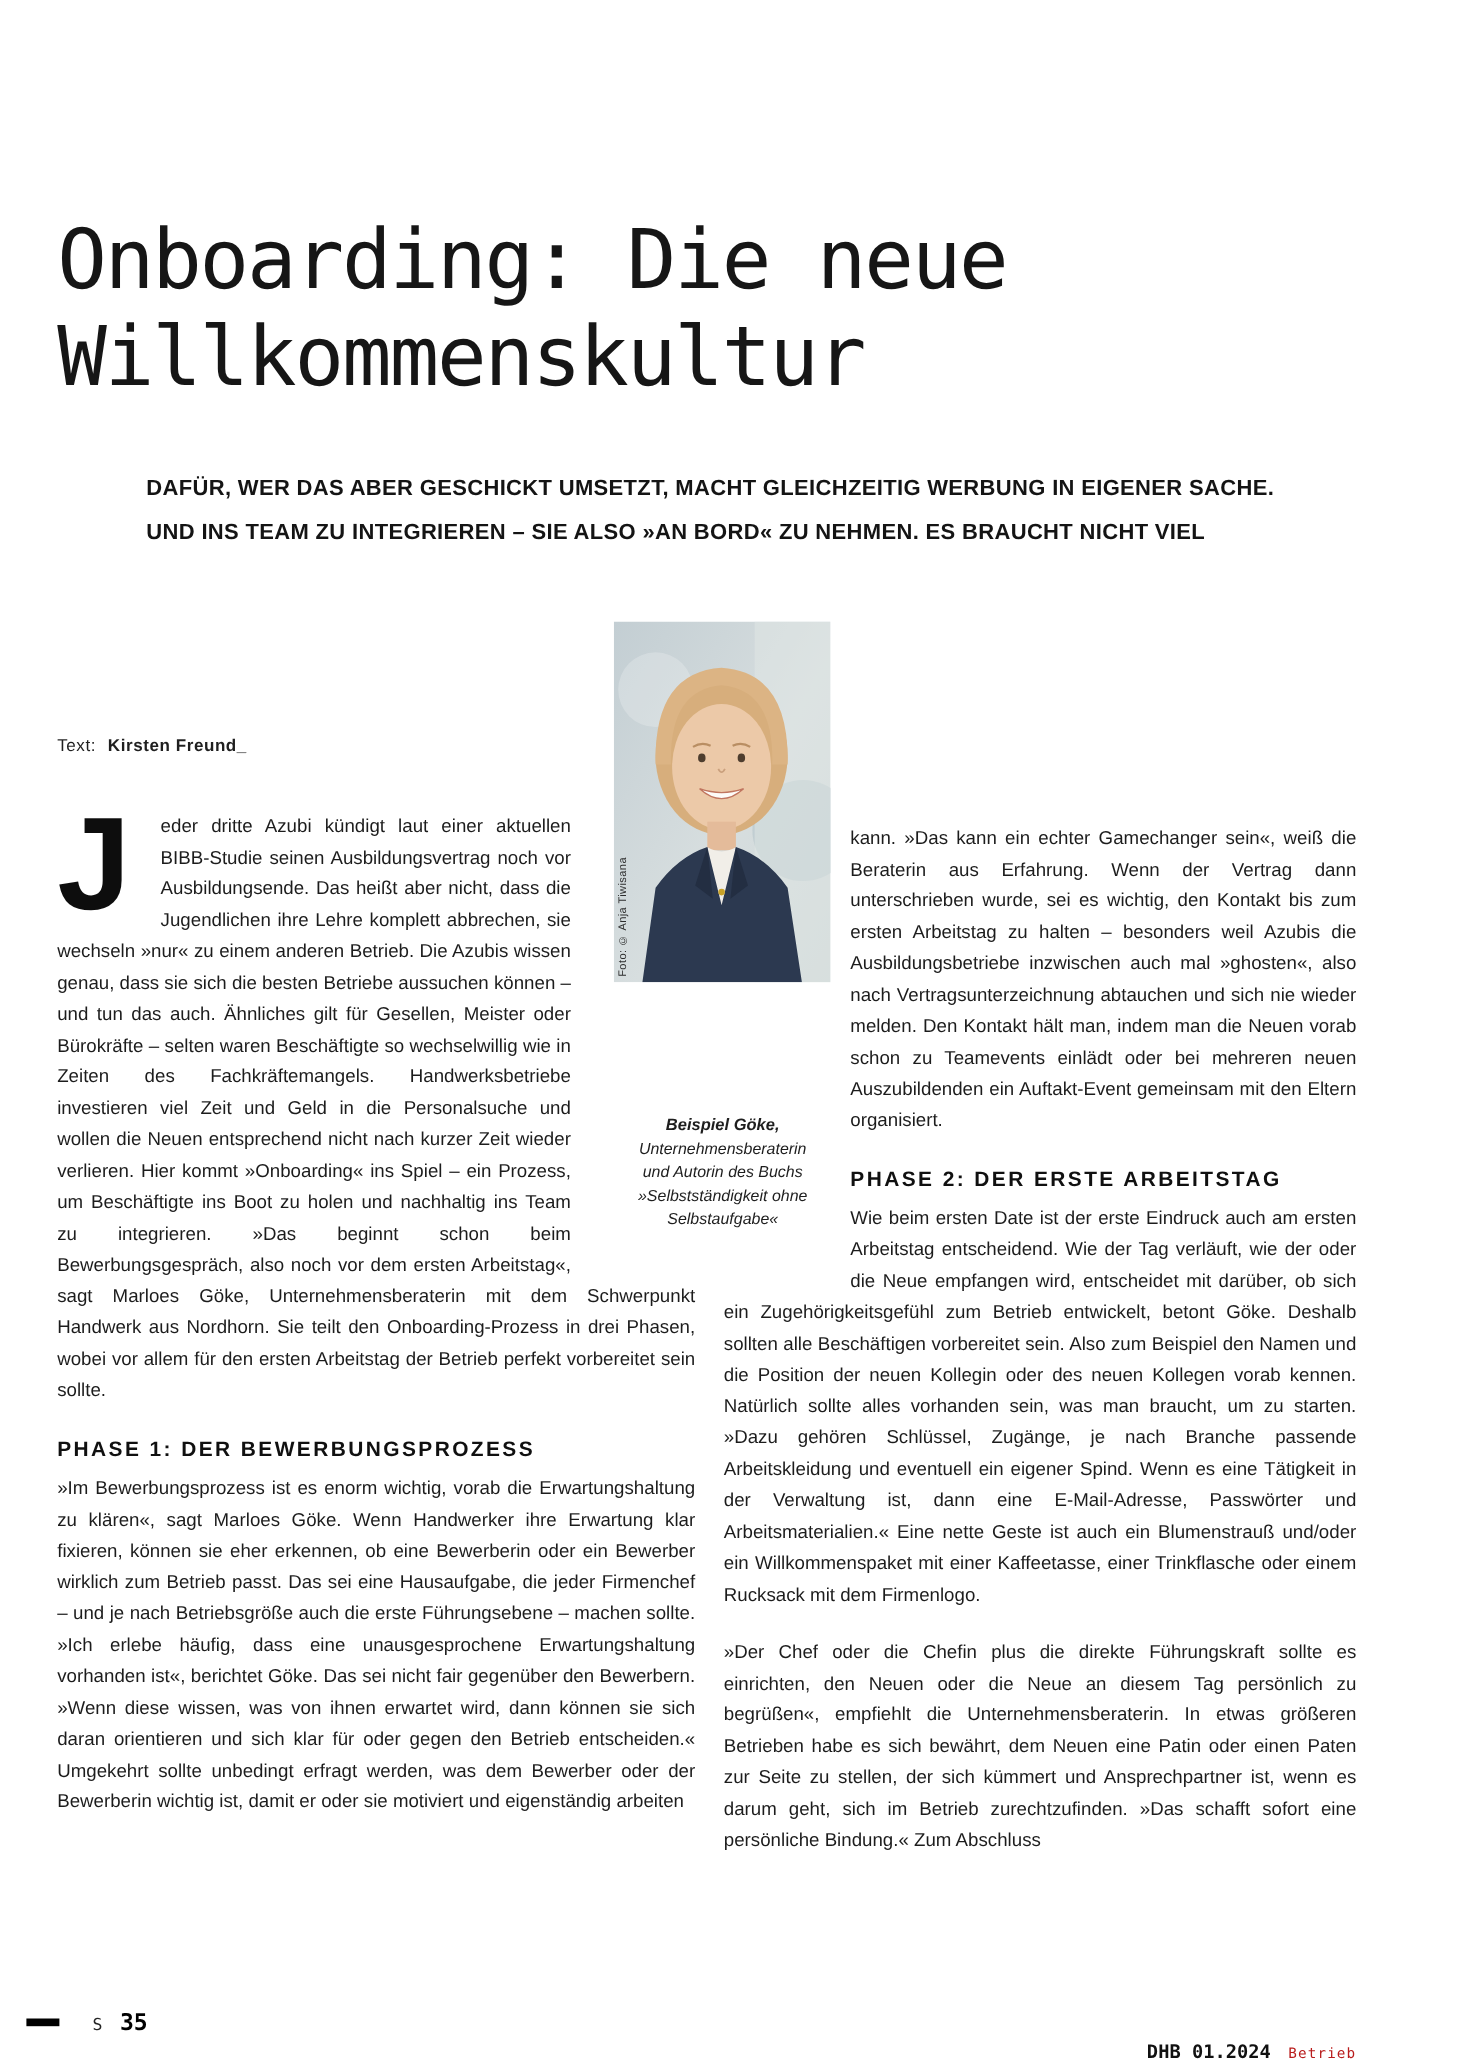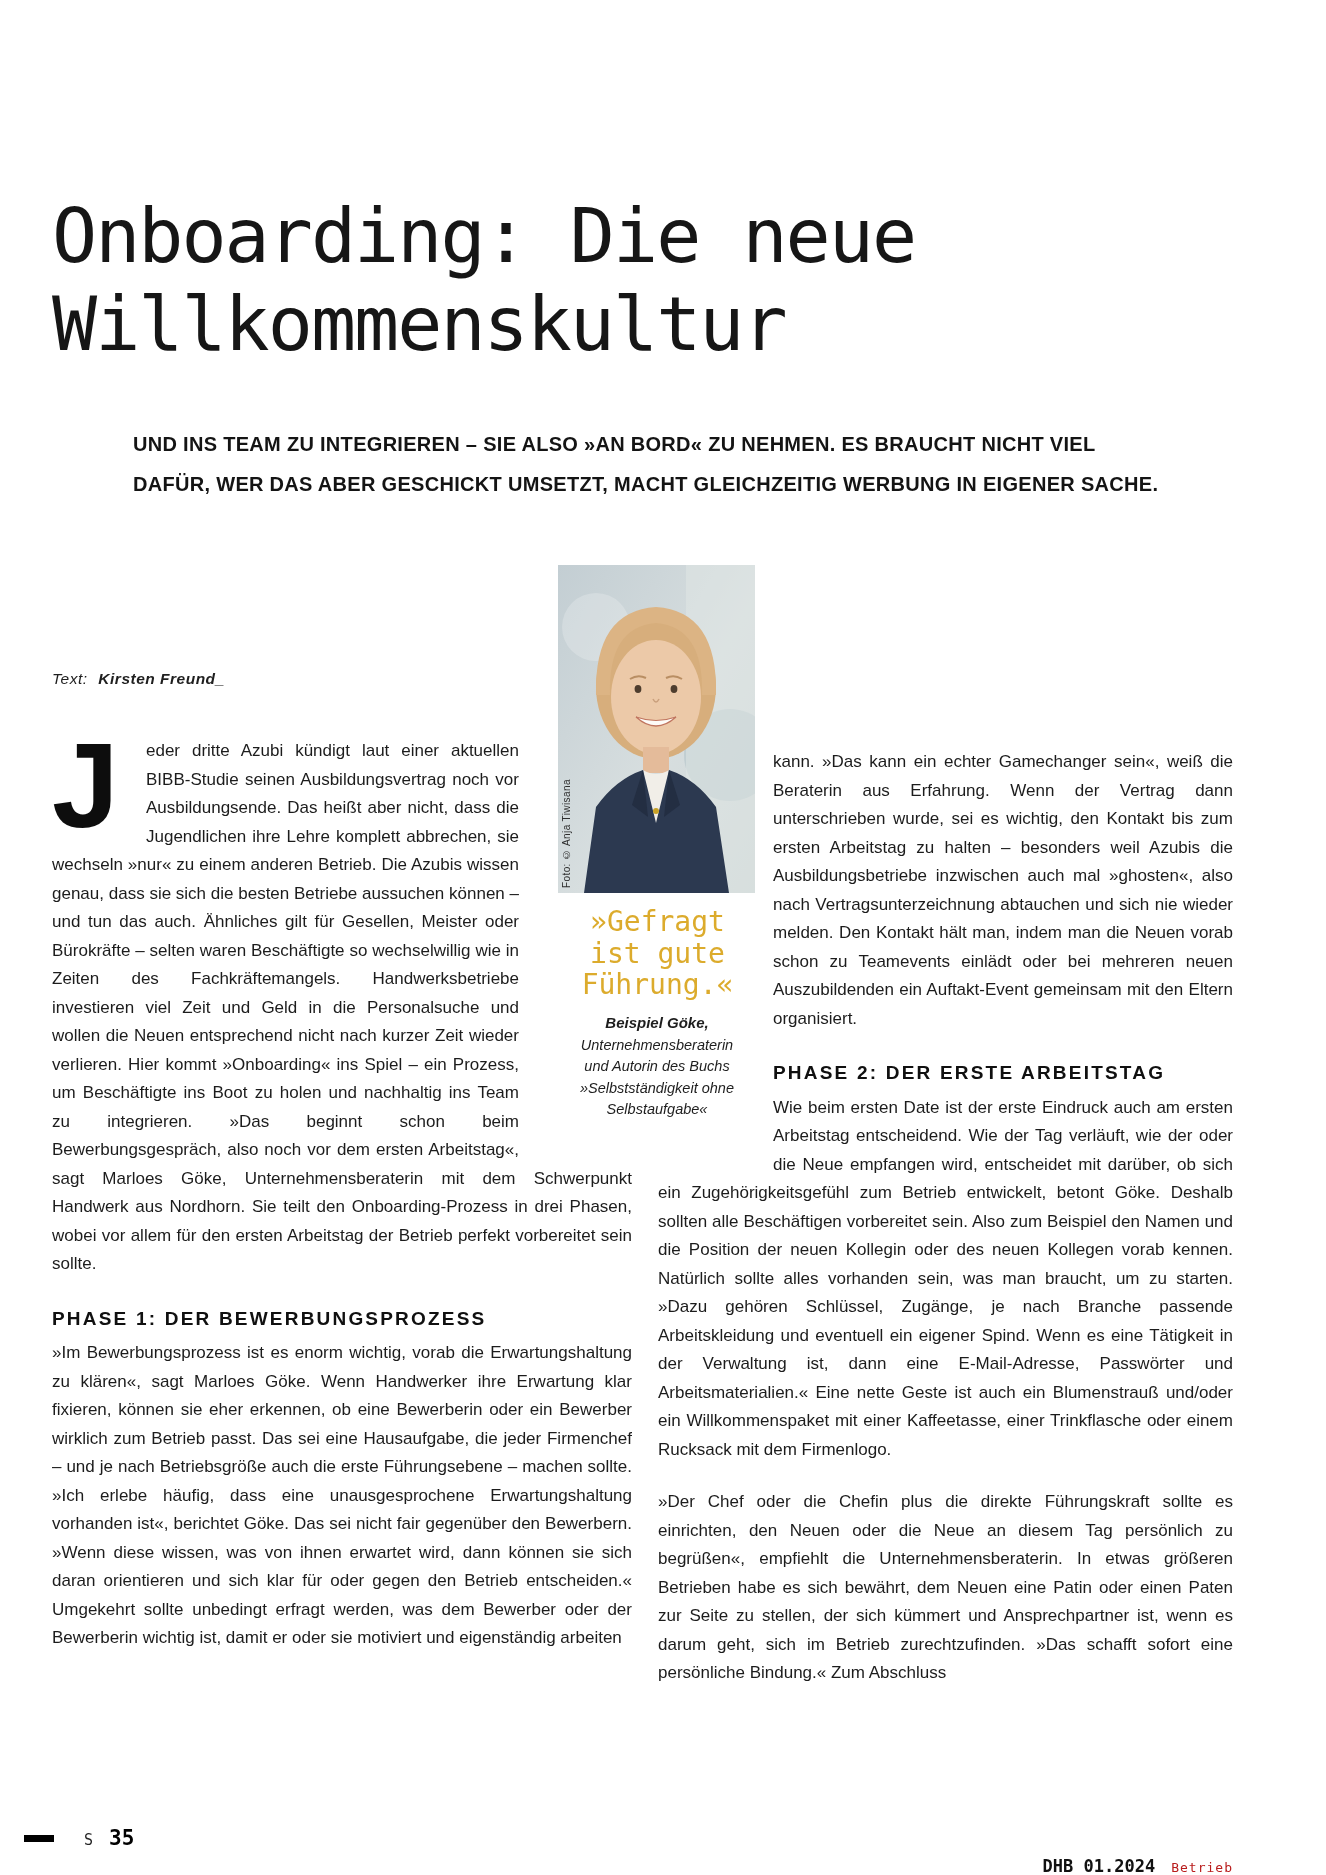--- a/index.html
+++ b/index.html
@@ -6,21 +6,21 @@
   body{width:1326px;height:1875px;font-family:"Liberation Sans",sans-serif;color:#1b1b1b;}
   .page{position:relative;width:1326px;height:1875px;background:#ffffff;overflow:hidden;}
 
   .title{position:absolute;left:52px;top:192px;font-family:"DejaVu Sans Mono",monospace;
          font-size:75px;line-height:88px;letter-spacing:-2px;color:#161616;white-space:nowrap;font-weight:500;}
 
   .standfirst{position:absolute;left:133px;top:424px;font-weight:bold;font-size:20px;
               line-height:40px;letter-spacing:0.3px;color:#141414;}
   .standfirst div{white-space:nowrap;}
 
-  .byline{position:absolute;left:52px;top:670px;font-style:italic;font-size:15.5px;color:#1f1f1f;letter-spacing:0.5px;}
+  .byline{position:absolute;left:52px;top:670px;font-size:15.5px;color:#1f1f1f;letter-spacing:0.5px;}
   .byline .author{font-weight:bold;margin-left:6px;}
 
   .col{position:absolute;font-size:17px;line-height:28.5px;text-align:justify;color:#1c1c1c;hyphens:auto;-webkit-hyphens:auto;}
   .col-left{left:52px;top:737px;width:580px;}
   .col-right{left:658px;top:748px;width:575px;}
   .cutout-r{float:right;width:113px;height:425px;}
   .cutout-l{float:left;width:115px;height:420px;}
   .dropcap{float:left;width:80px;height:86px;margin:0 14px 0 0;font-weight:bold;
            font-size:120px;line-height:96px;color:#0d0d0d;overflow:visible;}
   .sec-head{font-weight:bold;font-size:19px;letter-spacing:2.2px;margin:26px 0 6px 0;
@@ -55,22 +55,22 @@
 <body>
 
 <div class="page">
 
   <div class="title">
     <div>Onboarding: Die neue</div>
     <div>Willkommenskultur</div>
   </div>
 
   <div class="standfirst">
+    <div>DAFÜR, WER DAS ABER GESCHICKT UMSETZT, MACHT GLEICHZEITIG WERBUNG IN EIGENER SACHE.</div>
     <div>UND INS TEAM ZU INTEGRIEREN – SIE ALSO »AN BORD« ZU NEHMEN. ES BRAUCHT NICHT VIEL</div>
-    <div>DAFÜR, WER DAS ABER GESCHICKT UMSETZT, MACHT GLEICHZEITIG WERBUNG IN EIGENER SACHE.</div>
   </div>
 
   <div class="byline">
     <span>Text:</span>
     <span class="author">Kirsten Freund_</span>
   </div>
 
   <div class="photo">
     <svg width="197" height="328" viewBox="0 0 197 328" xmlns="http://www.w3.org/2000/svg">
       <defs>
@@ -96,21 +96,20 @@
       <rect x="85" y="182" width="26" height="26" fill="#e4bb9a"></rect>
       <path d="M26,328 L38,242 Q58,214 85,205 L98,216 L111,205 Q138,214 158,242 L171,328 Z" fill="#2c3950"></path>
       <path d="M85,205 L98,258 L111,205 Q98,213 85,205 Z" fill="#f1eee8"></path>
       <path d="M85,205 L74,240 L90,252 Z" fill="#232e42"></path>
       <path d="M111,205 L122,240 L106,252 Z" fill="#232e42"></path>
       <circle cx="98" cy="246" r="3" fill="#c9a227"></circle>
     </svg>
   </div>
   <div class="credit">Foto: © Anja Tiwisana</div>
 
-  <div class="pullquote">»Gefragt ist gute Führung.«</div>
 
   <div class="caption">
     <span class="name">Beispiel Göke,</span><br>
     <span>Unternehmensberaterin und Autorin des Buchs »Selbstständigkeit ohne Selbstaufgabe«</span>
   </div>
 
   <div class="col col-left">
     <span class="cutout-r"></span>
     <span class="dropcap">J</span>
     <p style="display:inline;">eder dritte Azubi kündigt laut einer aktuellen BIBB-Studie seinen Ausbildungsvertrag noch vor Ausbildungsende. Das heißt aber nicht, dass die Jugendlichen ihre Lehre komplett abbrechen, sie wechseln »nur« zu einem anderen Betrieb. Die Azubis wissen genau, dass sie sich die besten Betriebe aussuchen können – und tun das auch. Ähnliches gilt für Gesellen, Meister oder Bürokräfte – selten waren Beschäftigte so wechselwillig wie in Zeiten des Fachkräftemangels. Handwerksbetriebe investieren viel Zeit und Geld in die Personalsuche und wollen die Neuen entsprechend nicht nach kurzer Zeit wieder verlieren. Hier kommt »Onboarding« ins Spiel – ein Prozess, um Beschäftigte ins Boot zu holen und nachhaltig ins Team zu integrieren. »Das beginnt schon beim Bewerbungsgespräch, also noch vor dem ersten Arbeitstag«, sagt Marloes Göke, Unternehmensberaterin mit dem Schwerpunkt Handwerk aus Nordhorn. Sie teilt den Onboarding-Prozess in drei Phasen, wobei vor allem für den ersten Arbeitstag der Betrieb perfekt vorbereitet sein sollte.</p>

